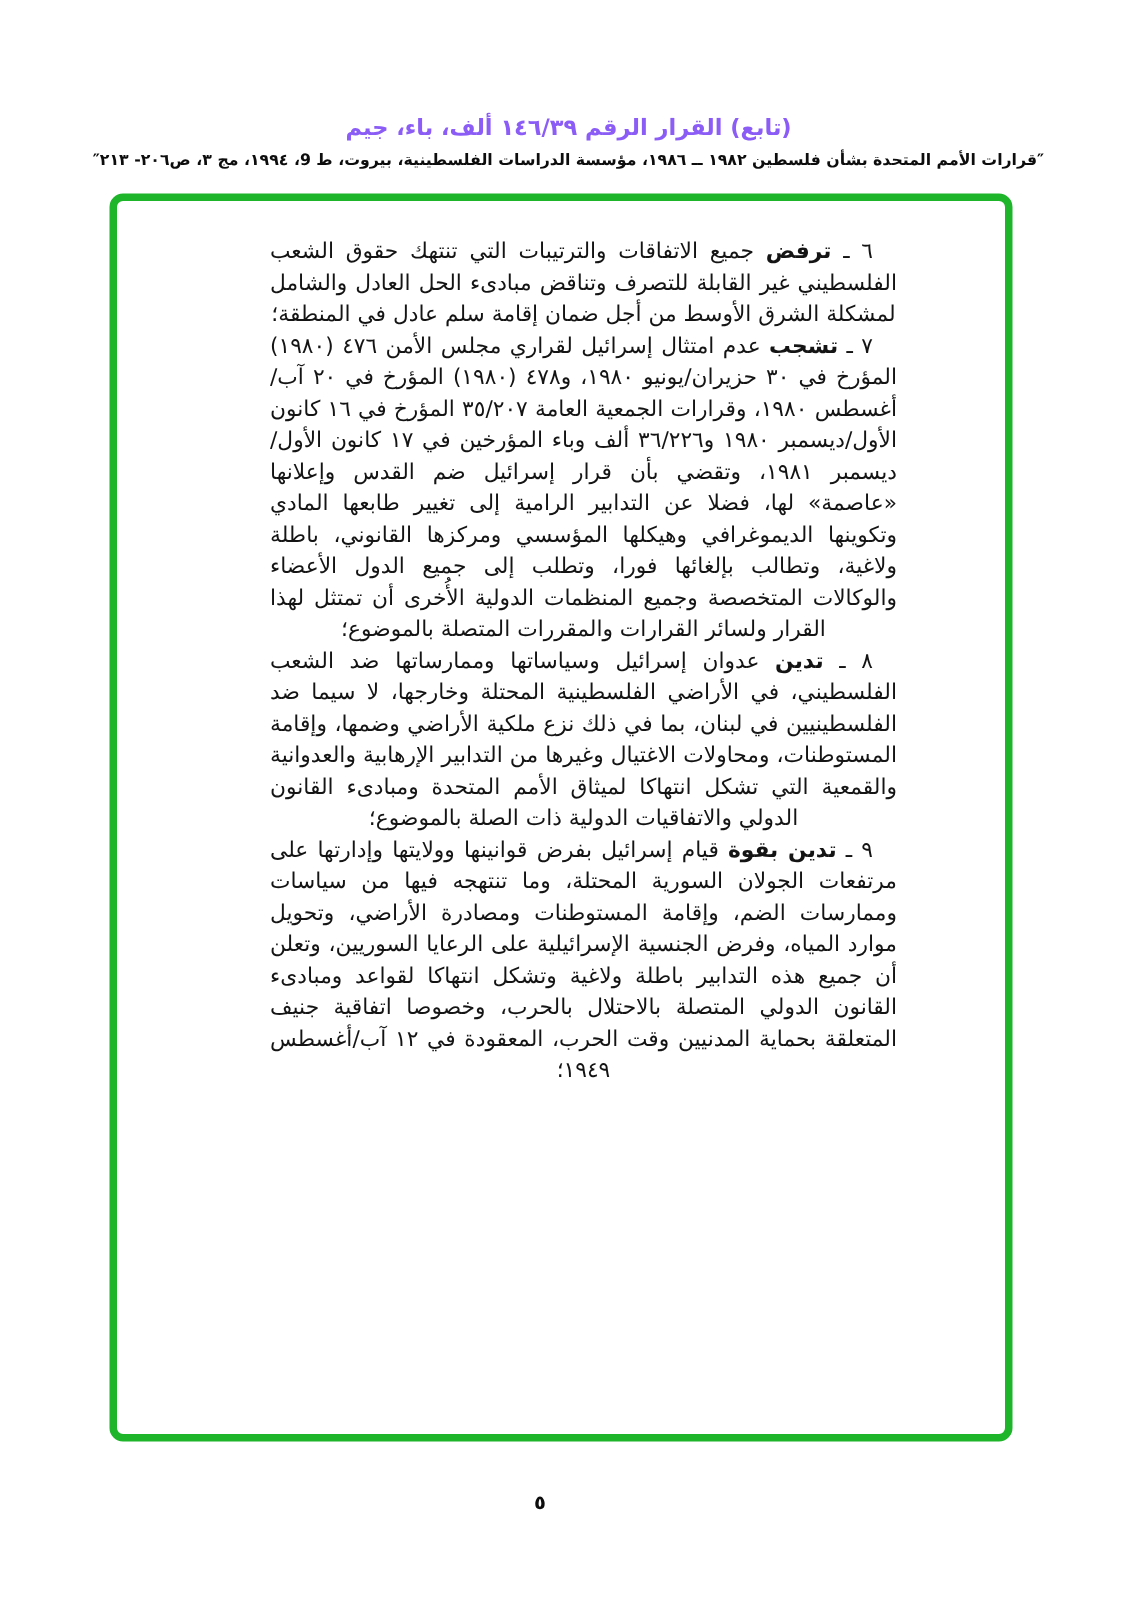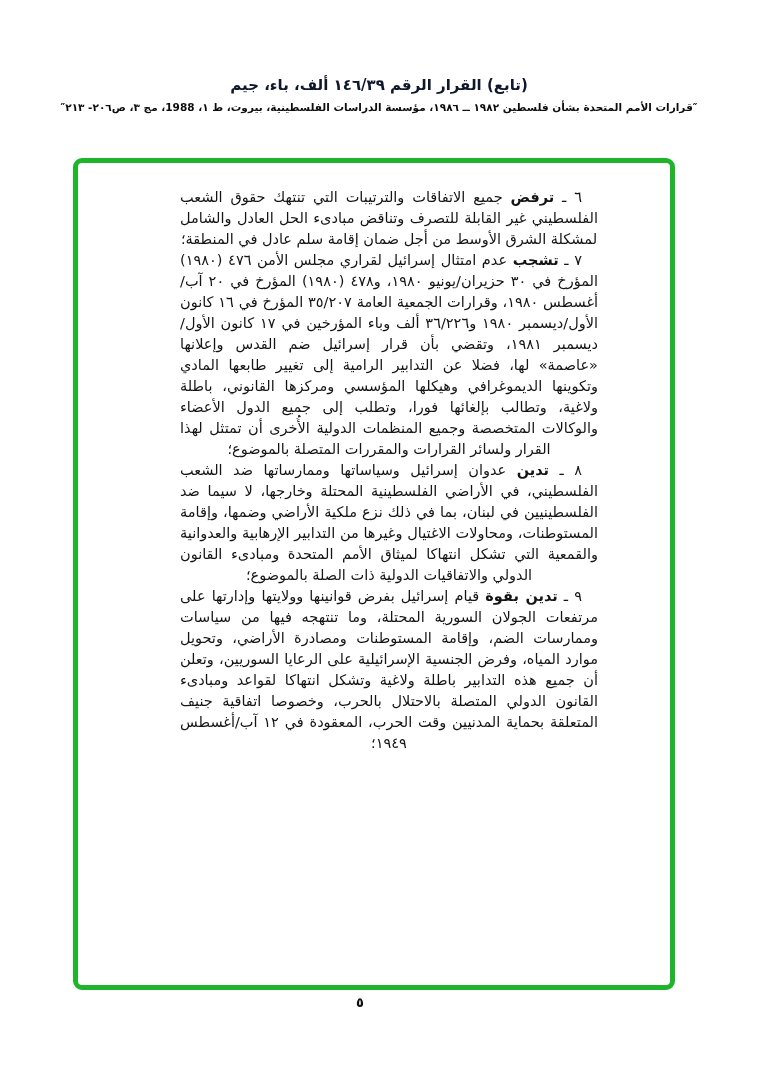--- a/index.html
+++ b/index.html
@@ -12,33 +12,33 @@
     overflow:hidden;
   }
   .header {
     direction:rtl;
     text-align:center;
     padding-top:76px;
   }
   .doc-title {
     font-weight:bold;
     font-size:15px;
-    color:#0f172a;
+    color:#8b5cf6;
     letter-spacing:0;
   }
   .doc-citation {
     font-weight:bold;
     font-size:10.5px;
     margin-top:7px;
     color:#0d0d0d;
     white-space:nowrap;
   }
   .highlight-frame {
     position:absolute;
-    left:73px; top:158px;
+    left:73px; top:129px;
     width:602px; height:832px;
     border:5px solid #1eb52a;
     border-radius:9px;
     box-sizing:border-box;
     overflow:hidden;
     background:transparent;
   }
   .doc-body {
     direction:rtl;
     padding:24px 72px 0 102px;
@@ -67,21 +67,21 @@
     color:#0d0d0d;
   }
 </style>
 </head>
 <body>
 
 <div class="page">
 
   <div class="header">
     <div class="doc-title">(تابع) القرار الرقم ١٤٦/٣٩ ألف، باء، جيم</div>
-    <div class="doc-citation">″قرارات الأمم المتحدة بشأن فلسطين ١٩٨٢ ــ ١٩٨٦، مؤسسة الدراسات الفلسطينية، بيروت، ط ١، 1988، مج ٣، ص٢٠٦- ٢١٣″</div>
+    <div class="doc-citation">″قرارات الأمم المتحدة بشأن فلسطين ١٩٨٢ ــ ١٩٨٦، مؤسسة الدراسات الفلسطينية، بيروت، ط 9، ١٩٩٤، مج ٣، ص٢٠٦- ٢١٣″</div>
   </div>
 
   <div class="highlight-frame">
     <div class="doc-body">
 
       <p class="para"><span>٦ ـ </span><b>ترفض</b><span> جميع الاتفاقات والترتيبات التي تنتهك حقوق الشعب الفلسطيني غير القابلة للتصرف وتناقض مبادىء الحل العادل والشامل لمشكلة الشرق الأوسط من أجل ضمان إقامة سلم عادل في المنطقة؛</span></p>
 
       <p class="para"><span>٧ ـ </span><b>تشجب</b><span> عدم امتثال إسرائيل لقراري مجلس الأمن ٤٧٦ (١٩٨٠) المؤرخ في ٣٠ حزيران/يونيو ١٩٨٠، و٤٧٨ (١٩٨٠) المؤرخ في ٢٠ آب/أغسطس ١٩٨٠، وقرارات الجمعية العامة ٣٥/٢٠٧ المؤرخ في ١٦ كانون الأول/ديسمبر ١٩٨٠ و٣٦/٢٢٦ ألف وباء المؤرخين في ١٧ كانون الأول/ديسمبر ١٩٨١، وتقضي بأن قرار إسرائيل ضم القدس وإعلانها «عاصمة» لها، فضلا عن التدابير الرامية إلى تغيير طابعها المادي وتكوينها الديموغرافي وهيكلها المؤسسي ومركزها القانوني، باطلة ولاغية، وتطالب بإلغائها فورا، وتطلب إلى جميع الدول الأعضاء والوكالات المتخصصة وجميع المنظمات الدولية الأُخرى أن تمتثل لهذا القرار ولسائر القرارات والمقررات المتصلة بالموضوع؛</span></p>
 
       <p class="para"><span>٨ ـ </span><b>تدين</b><span> عدوان إسرائيل وسياساتها وممارساتها ضد الشعب الفلسطيني، في الأراضي الفلسطينية المحتلة وخارجها، لا سيما ضد الفلسطينيين في لبنان، بما في ذلك نزع ملكية الأراضي وضمها، وإقامة المستوطنات، ومحاولات الاغتيال وغيرها من التدابير الإرهابية والعدوانية والقمعية التي تشكل انتهاكا لميثاق الأمم المتحدة ومبادىء القانون الدولي والاتفاقيات الدولية ذات الصلة بالموضوع؛</span></p>

